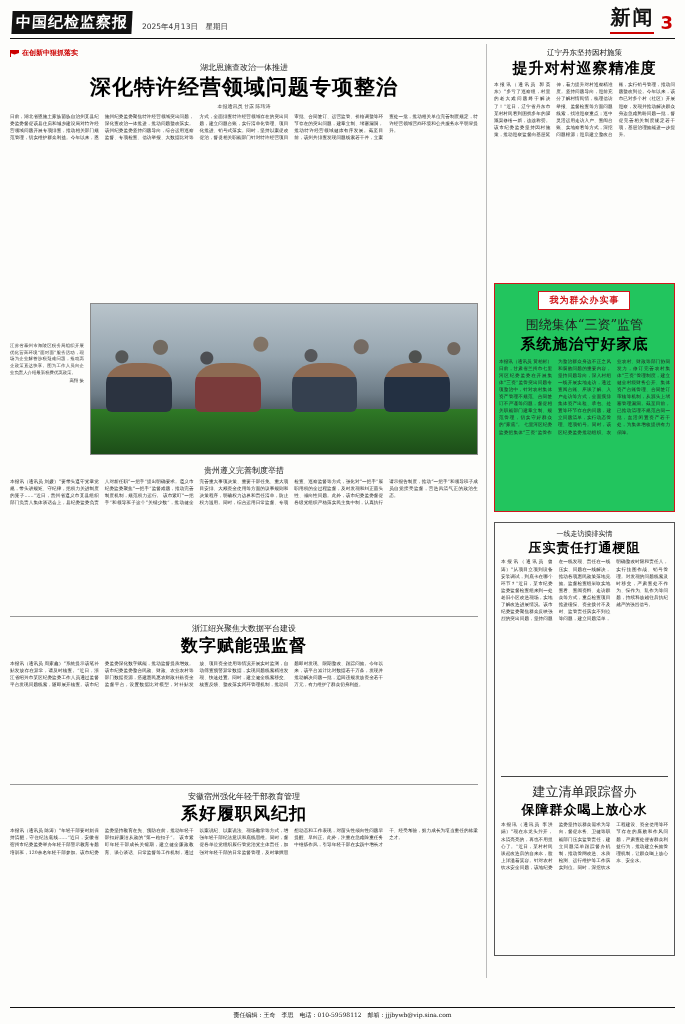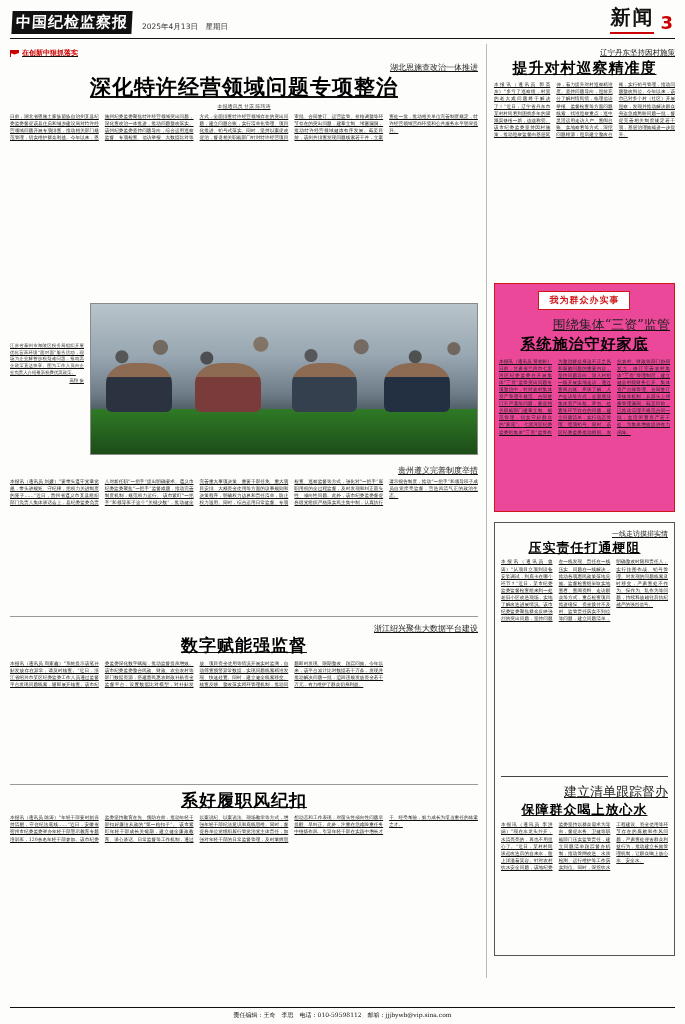--- a/index.html
+++ b/index.html
@@ -33,41 +33,41 @@
   .mast-right{display:flex;align-items:flex-end;gap:6px;}
   .section-name{
     font-family:"DejaVu Serif","Liberation Serif",serif;
     font-weight:bold;font-size:20px;letter-spacing:2px;
     border-bottom:2px solid #c00;padding-bottom:1px;
   }
   .page-no{font-size:18px;font-weight:bold;color:#c00;line-height:1;padding-bottom:2px;}
 
   
   .body-grid{
-    display:flex;gap:8px;margin-top:5px;height:934px;text-decoration:underline;
+    display:flex;gap:8px;margin-top:5px;height:934px;
   }
   .col{flex:1;min-width:0;position:relative;}
 
   
   .txt{
     font-size:4.6px;
     line-height:1.55;
     text-align:justify;
     color:#222;
     word-break:break-all;
     -webkit-hyphens:auto;
     font-family:"DejaVu Serif","Liberation Serif",serif;
   }
   .txt.multi{column-gap:6px;}
   .c3{column-count:3;}
   .c5{column-count:5;}
 
   
   .kicker{
-    text-align:right;font-size:8px;color:#222;margin:4px 0 2px;
+    text-align:center;font-size:8px;color:#222;margin:4px 0 2px;
     font-family:"DejaVu Serif","Liberation Serif",serif;
   }
   .headline{
     text-align:center;
     font-family:"DejaVu Serif","Liberation Serif",serif;
     font-weight:bold;
     color:#000;
     letter-spacing:1px;
     line-height:1.15;
   }
@@ -120,21 +120,21 @@
   .photo .p3{left:52%;background:linear-gradient(180deg,#8d6a52 0 28%,#35404f 28% 100%);}
   .photo .p4{left:76%;background:linear-gradient(180deg,#8d6a52 0 28%,#233042 28% 100%);}
   .photo-cap{font-size:4.4px;line-height:1.5;color:#333;text-align:justify;}
   .photo-credit{font-size:4.4px;text-align:right;color:#333;margin-top:2px;}
 
   
   .feature-box{
     border:1.5px solid #d0161a;
     padding:6px 4px 8px;
     margin-top:6px;
-    background:#ec4899;
+    background:#22c55e;
   }
   .feature-banner{
     text-align:center;margin:-2px 0 6px;
   }
   .banner-pill{
     display:inline-block;
     border:1px solid #d0161a;
     color:#d0161a;
     font-weight:bold;
     font-size:9px;
@@ -209,20 +209,21 @@
       <div class="txt multi c5" style="height:132px;"><span>本报讯（通讯员 刘媛）“要带头遵守党章党规，带头讲规矩、守纪律，把权力关进制度的笼子……”近日，贵州省遵义市某县组织部门负责人集体谈话会上，县纪委监委负责人对新任职“一把手”提出明确要求。遵义市纪委监委聚焦“一把手”监督难题，推动完善制度机制，规范权力运行。</span> <span>该市紧盯“一把手”和领导班子这个“关键少数”，推动健全完善重大事项决策、重要干部任免、重大项目安排、大额资金使用等方面的议事规则和决策程序，明确权力边界和责任清单，防止权力滥用。同时，综合运用日常监督、专项检查、巡察监督等方式，强化对“一把手”履职用权的全过程监督，及时发现和纠正苗头性、倾向性问题。此外，该市纪委监委督促各级党组织严格落实民主集中制，认真执行请示报告制度，推动“一把手”和领导班子成员自觉接受监督，营造风清气正的政治生态。</span></div>
 
       <hr class="rule">
 
       <div class="kicker">浙江绍兴聚焦大数据平台建设</div>
       <div class="headline h-l">数字赋能强监督</div>
       <div class="txt multi c5" style="height:118px;"><span>本报讯（通讯员 周家鑫）“系统提示该笔补贴发放存在异常，请及时核查。”近日，浙江省绍兴市某区纪委监委工作人员通过监督平台发现问题线索，随即展开核查。该市纪委监委深化数字赋能，推动监督提质增效。</span> <span>该市纪委监委整合民政、财政、农业农村等部门数据资源，搭建惠民惠农财政补贴资金监督平台，设置数据比对模型，对补贴发放、项目资金使用等情况开展实时监测，自动筛查预警异常数据，实现问题线索精准发现、快速处置。同时，建立健全线索移交、核查反馈、整改落实闭环管理机制，推动问题即时发现、限期整改、跟踪问效。今年以来，该平台累计比对数据若干万条，发现并推动解决问题一批，追回违规发放资金若干万元，有力维护了群众切身利益。</span></div>
 
       <hr class="rule">
 
+      <div class="kicker">安徽宿州强化年轻干部教育管理</div>
       <div class="headline h-l">系好履职风纪扣</div>
       <div class="txt multi c5" style="height:106px;"><span>本报讯（通讯员 陈涛）“年轻干部要时刻保持清醒，守住纪法底线……”近日，安徽省宿州市纪委监委举办年轻干部警示教育专题培训班，120余名年轻干部参加。该市纪委监委坚持教育在先、预防在前，推动年轻干部扣好廉洁从政的“第一粒扣子”。</span> <span>该市紧盯年轻干部成长关键期，建立健全廉政教育、谈心谈话、日常监督等工作机制，通过以案说纪、以案说法、现场教学等方式，增强年轻干部纪法意识和底线思维。同时，督促各单位党组织履行管党治党主体责任，加强对年轻干部的日常监督管理，及时掌握思想动态和工作表现，对苗头性倾向性问题早提醒、早纠正。此外，注重在急难险重任务中锤炼作风，引导年轻干部在实践中增长才干、经受考验，努力成长为堪当重任的栋梁之才。</span></div>
 
     </div>
 
     <div class="col" style="flex:1.18;border-left:1px solid #bbb;padding-left:7px;">
 
       <div class="kicker" style="font-size:7.5px;margin-top:4px;">辽宁丹东坚持因村施策</div>
       <div class="headline h-m">提升对村巡察精准度</div>
       <div class="txt multi c3" style="height:196px;"><span>本报讯（通讯员 郭英东）“多亏了巡察组，村里的老大难问题终于解决了！”近日，辽宁省丹东市某村村民看到困扰多年的灌溉渠修缮一新，连连称赞。该市纪委监委坚持因村施策，推动巡察监督向基层延伸，着力提升对村巡察精准度。坚持问题导向，巡前充分了解村情民情，梳理信访举报、监督检查等方面问题线索，找准巡察重点；巡中灵活运用走访入户、查阅台账、实地察看等方式，深挖问题根源；巡后建立整改台账，实行销号管理，推动问题整改到位。今年以来，该市已对多个村（社区）开展巡察，发现并推动解决群众身边急难愁盼问题一批，督促完善相关制度规定若干项，基层治理效能进一步提升。</span></div>

